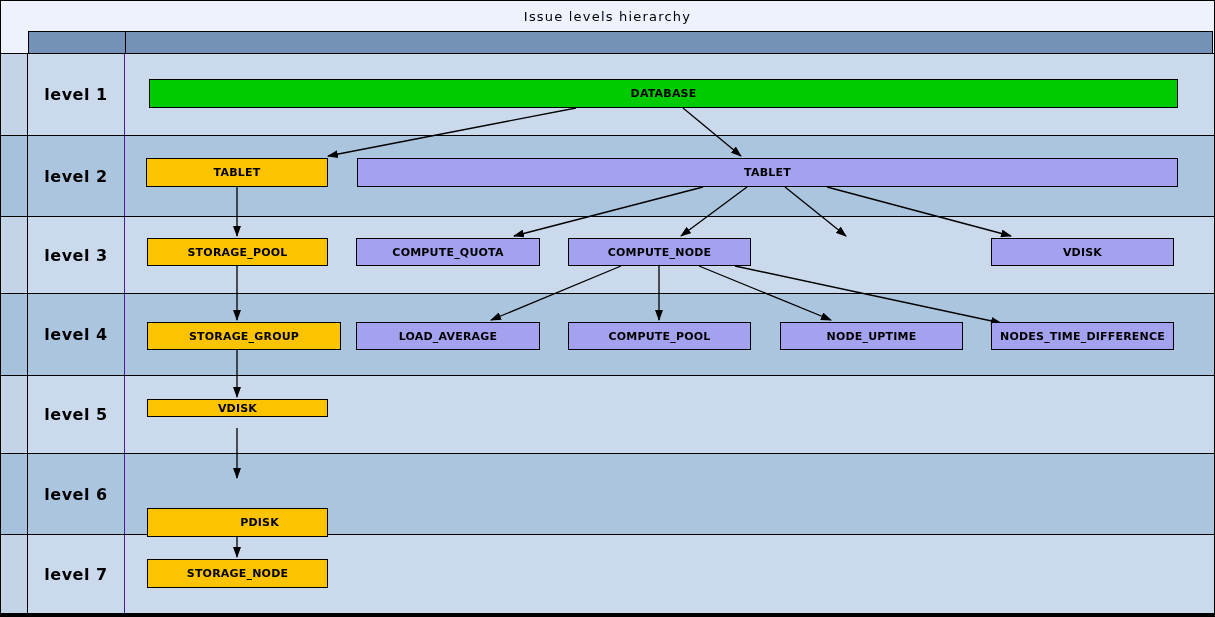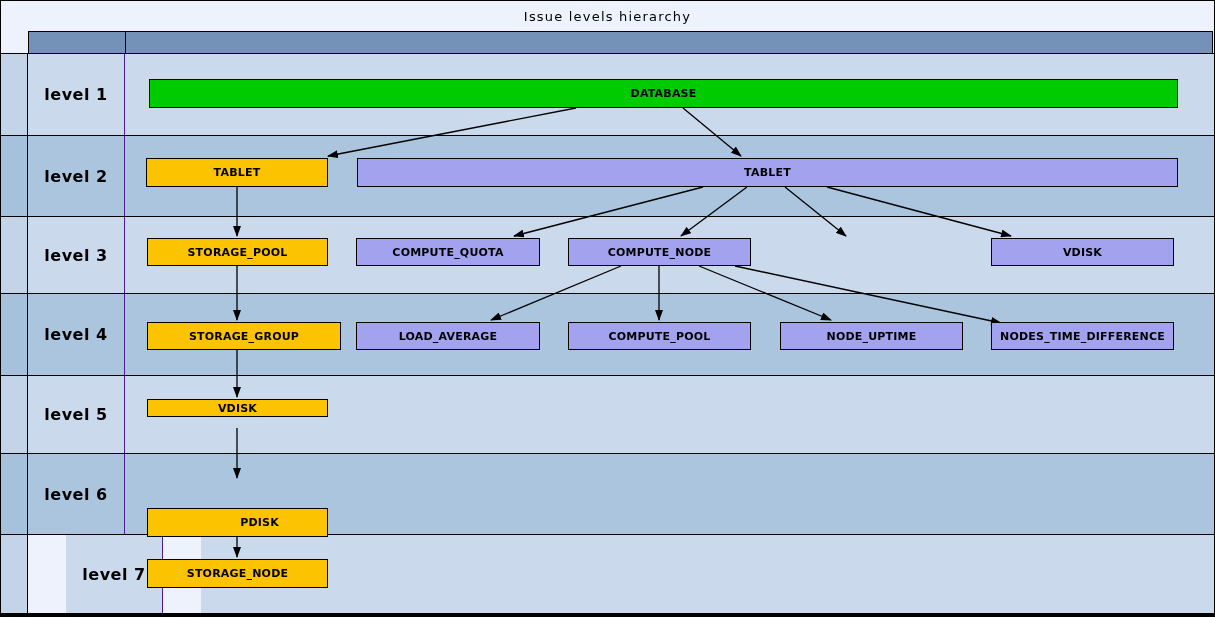--- a/index.html
+++ b/index.html
@@ -73,21 +73,21 @@
     <div class="row" style="height: 78px;">
       <div class="cell-narrow" style="background: rgb(195, 212, 233);"></div>
       <div class="cell-label" style="background: rgb(203, 217, 236);">level 5</div>
       <div class="cell-content" style="background: rgb(203, 217, 236);"></div>
     </div>
     <div class="row" style="height: 81px;">
       <div class="cell-narrow" style="background: rgb(166, 193, 220);"></div>
       <div class="cell-label" style="background: rgb(171, 197, 223);">level 6</div>
       <div class="cell-content" style="background: rgb(171, 197, 223);"></div>
     </div>
-    <div class="row" style="height: 80px; gap: 38px;">
+    <div class="row" style="height: 80px;">
       <div class="cell-narrow" style="background: rgb(195, 212, 233);"></div>
       <div class="cell-label" style="background: rgb(203, 217, 236);">level 7</div>
       <div class="cell-content" style="background: rgb(203, 217, 236);"></div>
     </div>
   </div>
 
   <svg class="edges-layer" width="1215" height="617" viewBox="0 0 1215 617">
     <defs>
       <marker id="arrowhead" markerWidth="11" markerHeight="8" refX="10" refY="4" orient="auto" markerUnits="userSpaceOnUse">
         <polygon points="0,0 11,4 0,8" fill="#000"></polygon>

